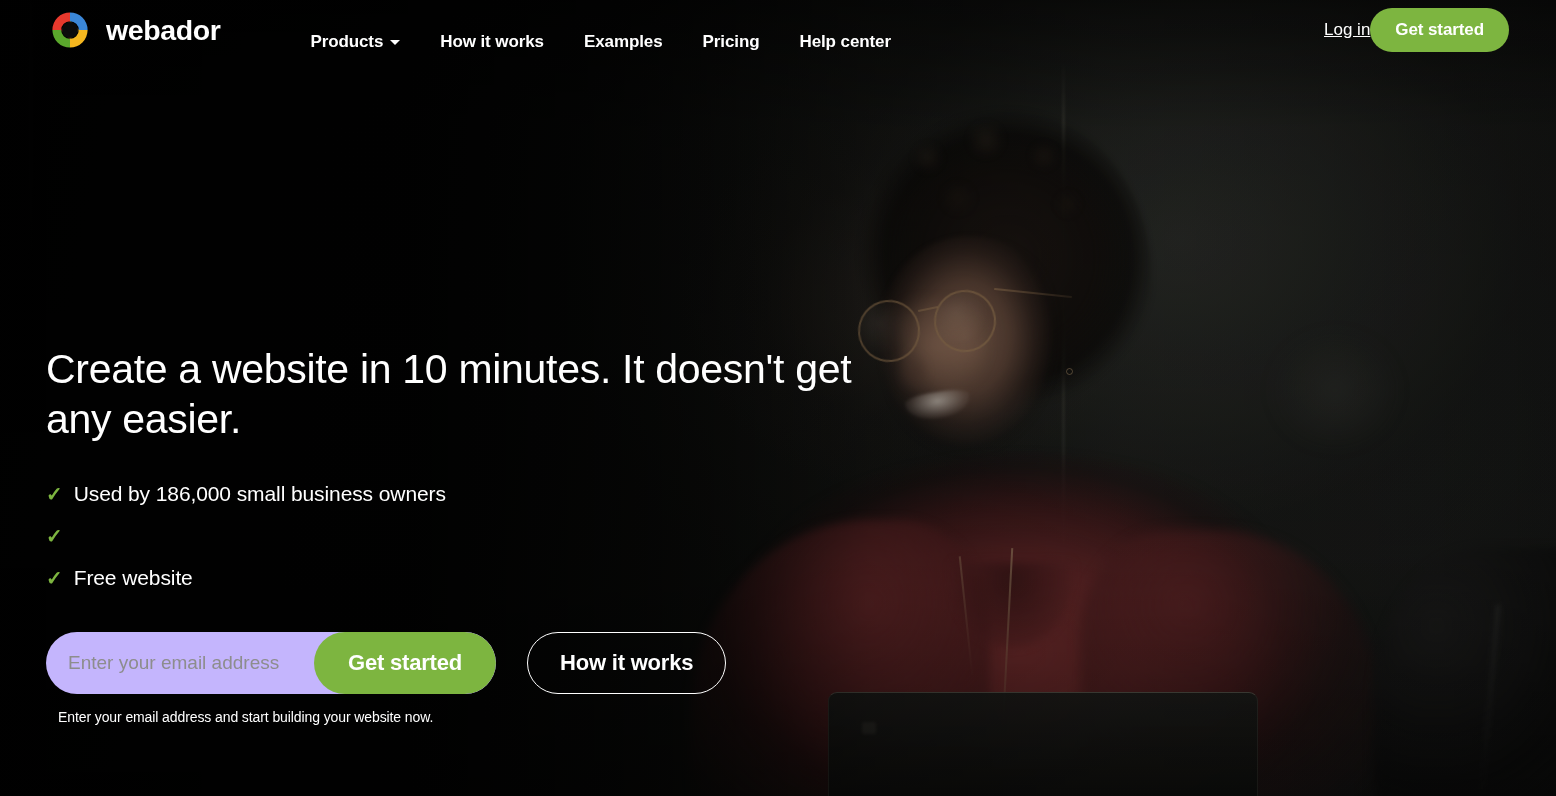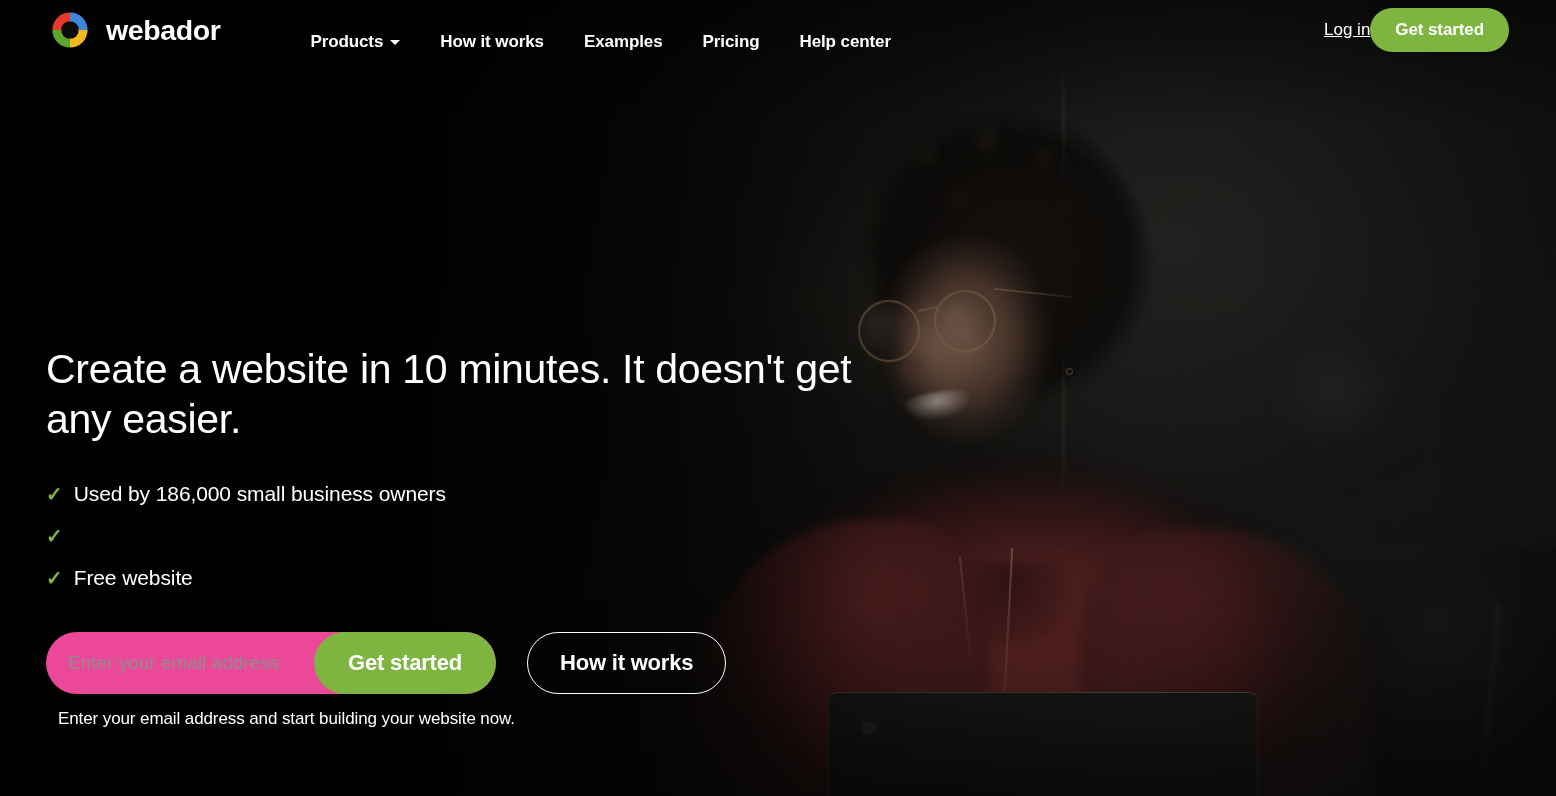--- a/index.html
+++ b/index.html
@@ -377,21 +377,21 @@
   
   .hero-form {
     margin-top: 41px;
     display: flex;
     align-items: center;
     gap: 31px;
   }
   .email-group {
     display: flex;
     align-items: center;
-    background: #ec4899;
+    background: #c4b5fd;
     border-radius: 999px;
     height: 62px;
     width: 450px;
     padding: 0;
     overflow: hidden;
   }
   .email-input {
     flex: 1 1 auto;
     height: 100%;
     border: none;
@@ -433,21 +433,21 @@
     cursor: pointer;
     font-family: "Liberation Sans", sans-serif;
     white-space: nowrap;
     letter-spacing: -0.2px;
   }
 
   .form-note {
     margin-top: 15px;
     margin-left: 12px;
     color: #ffffff;
-    font-size: 17px;
+    font-size: 14px;
     font-weight: 400;
     letter-spacing: -0.1px;
   }
 </style>
 </head>
 <body>
 
 <div class="stage">
 
   <div class="hero-photo">

